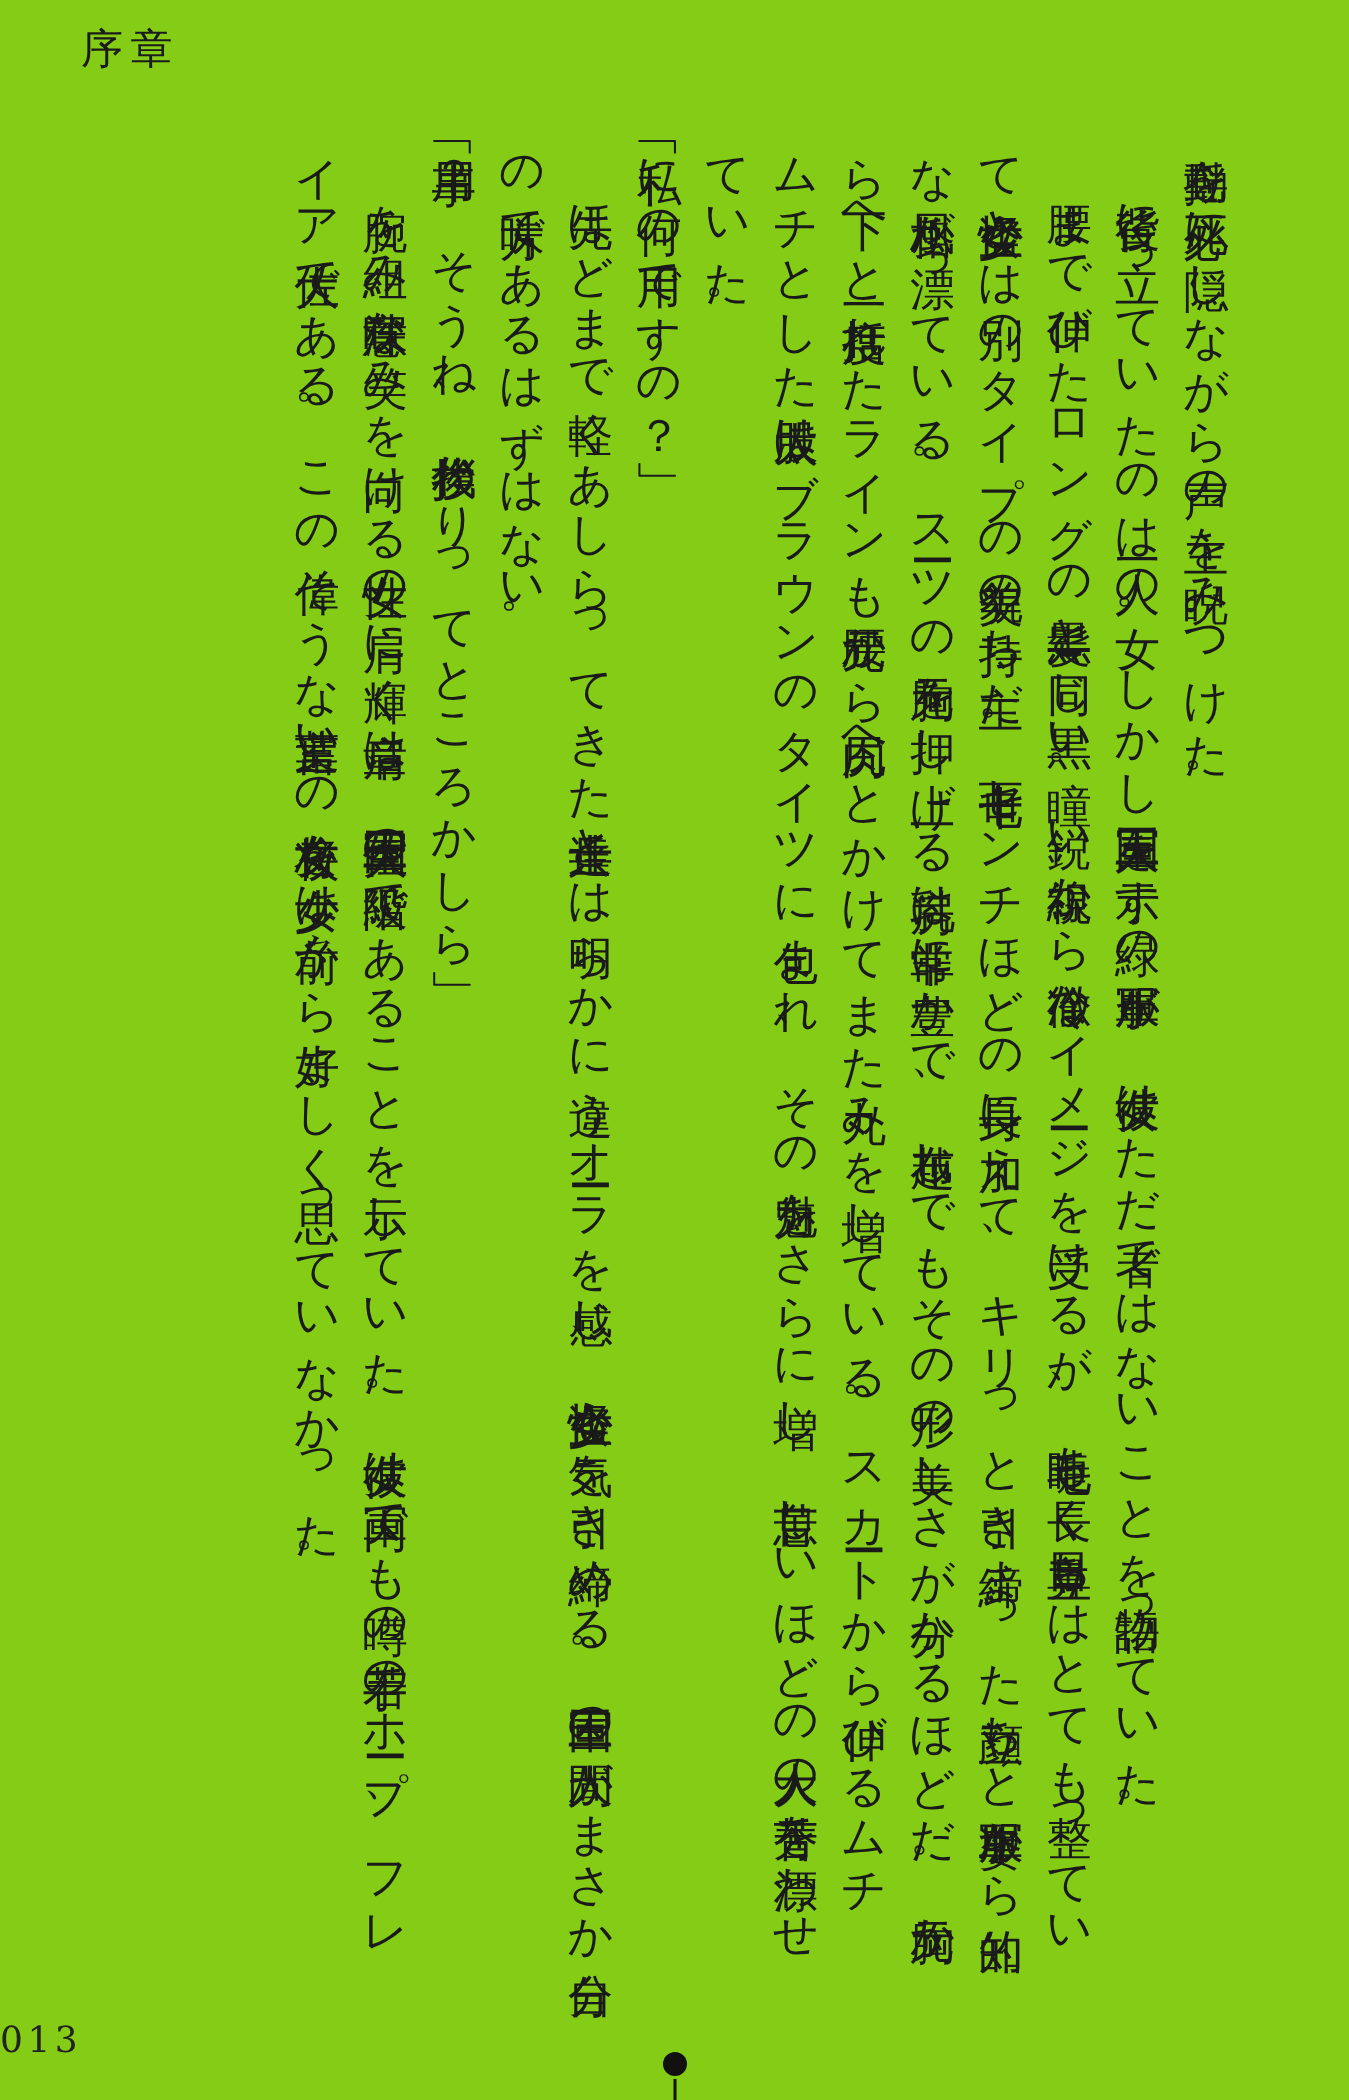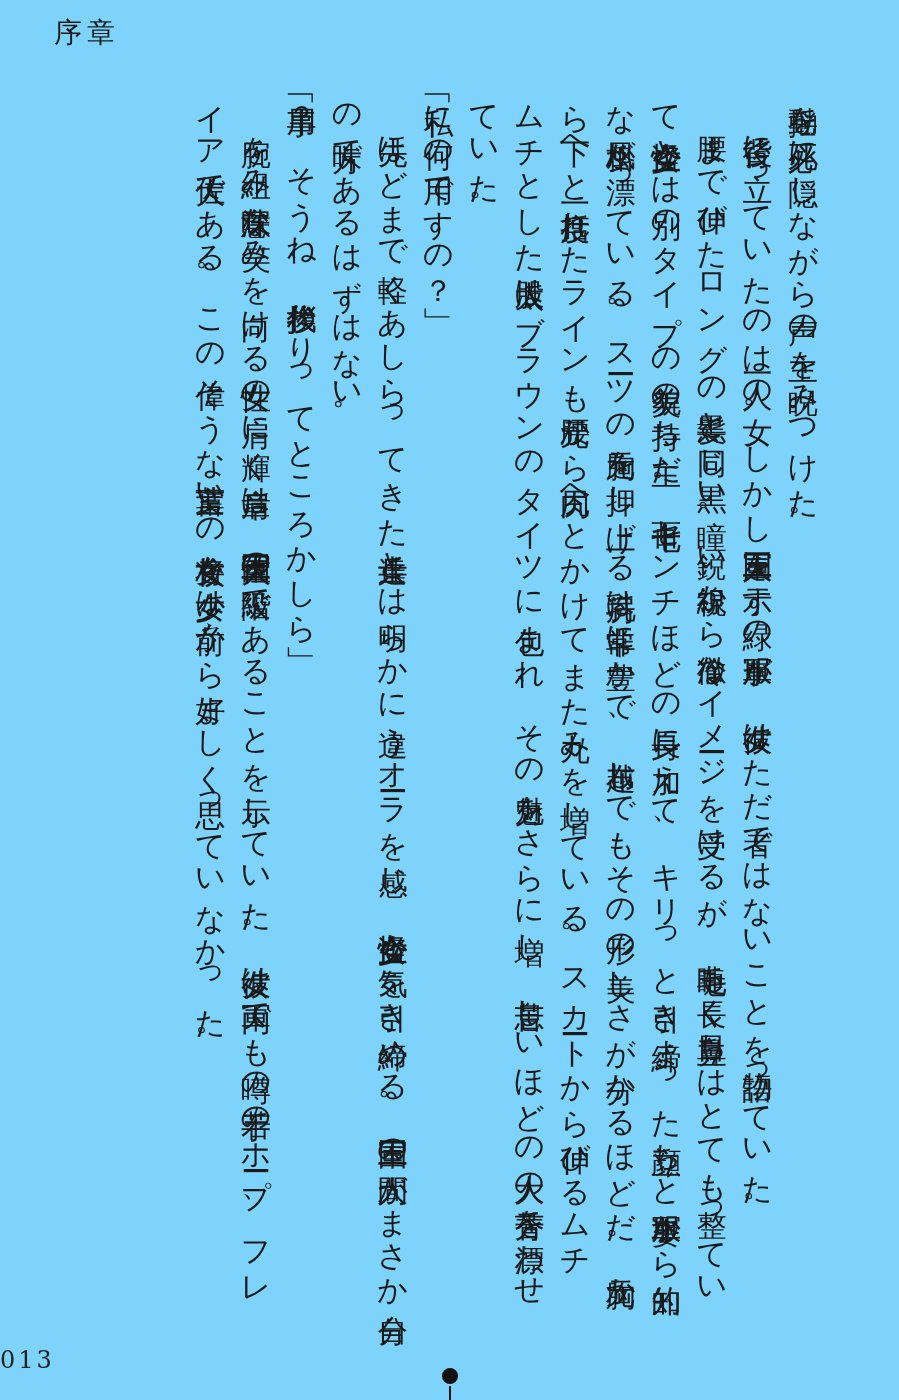--- a/index.html
+++ b/index.html
@@ -79,21 +79,21 @@
     left: 449px;
     top: 56px;
     width: 2px;
     height: 14px;
     background: #111111;
   }
 </style>
 </head>
 <body>
 
-<div class="page" style="background: #7dd3fc; color: rgb(26, 26, 26);">
+<div class="page" style="background: #84cc16; color: rgb(26, 26, 26);">
 
   <div class="chapter-header">序章</div>
 
   <div class="text-body" id="text-body">
       <p class="para">動揺を必死に隠しながら声の主を睨みつけた。</p>
       <p class="para indent">背後に立っていたのは一人の女。しかし王国軍人を示す緑の軍服が、彼女はただ者ではないことを物語っていた。</p>
       <p class="para indent">腰まで伸びたロングの黒髪と同じ黒い瞳。鋭い視線から冷徹なイメージを受けるが、睫毛も長く目鼻立ちはとても整っていて怪盗少女とは別のタイプの美貌の持ち主だ。百七十センチほどの長身に加えて、キリっと引き締まった顔立ちと軍服姿から知的な風格が漂っている。スーツの胸元を押し上げる乳房は非常に豊かで、布越しでもその形の美しさが分かるほどだ。胸元から下へと一度括れたラインも腰元から尻肉へとかけてまた丸みを増している。スカートから伸びるムチムチとした太股はブラウンのタイツに包まれ、その魅力をさらに増し、息苦しいほどの大人の芳香を漂わせていた。</p>
       <p class="para">「私に何の用ですの？」</p>
       <p class="para indent">先ほどまで軽くあしらってきた兵士達とは明らかに違うオーラを感じ、怪盗少女も気を引き締める。王国軍の人間がまさか自分の味方であるはずはない。</p>
       <p class="para">「用事？　そうね、挨拶代わりってところかしら」</p>

